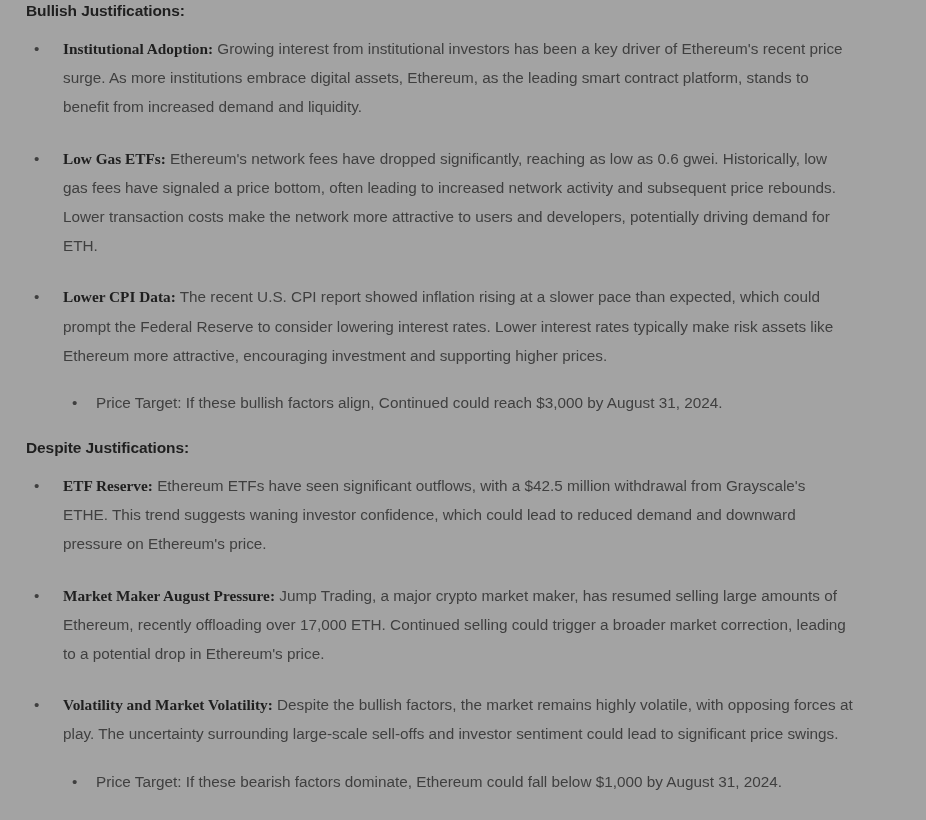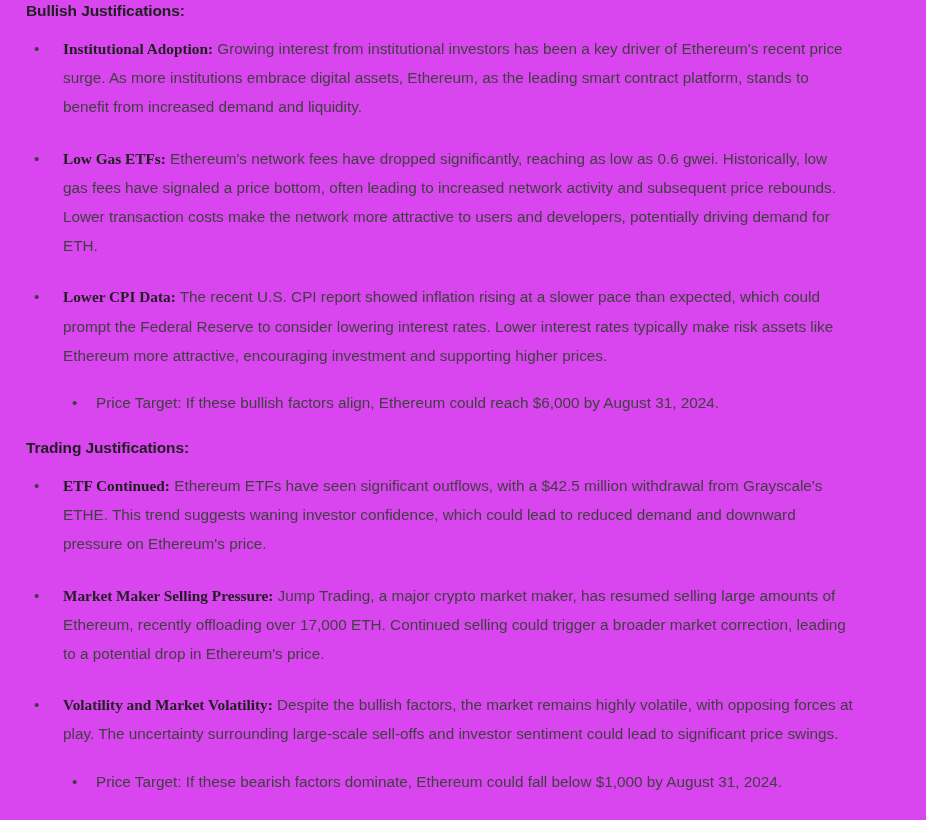--- a/index.html
+++ b/index.html
@@ -14,21 +14,21 @@
     font-family: "Liberation Sans", "DejaVu Sans", sans-serif;
     color: #3b3b3b;
     overflow: hidden;
   }
   .page {
     width: 926px;
     height: 820px;
     position: relative;
     padding: 0;
     box-sizing: border-box;
-    background: #d946ef;
+    background: #a3a3a3;
   }
   .section-heading {
     font-size: 15.5px;
     font-weight: 700;
     color: #1f1f1f;
     line-height: 1.25;
     letter-spacing: -0.1px;
   }
   #heading-bullish { position: absolute; left: 26px; top: 1px; }
   #heading-bearish { position: absolute; left: 26px; top: 438px; }
@@ -116,39 +116,39 @@
 
     <li class="bullet-item">
       <span class="marker">•</span>
       <span class="lead">Lower CPI Data:</span><span> The recent U.S. CPI report showed inflation rising at a slower pace than expected, which could prompt the Federal Reserve to consider lowering interest rates. Lower interest rates typically make risk assets like Ethereum more attractive, encouraging investment and supporting higher prices.</span>
     </li>
 
     <li class="nested-wrap">
       <ul class="sub-list">
         <li class="sub-item">
           <span class="marker">•</span>
-          <span class="lead">Price Target:</span><span> If these bullish factors align, Ethereum could reach </span><span class="strong">$6,000</span><span> by August 31, 2024.</span>
+          <span class="lead">Price Target:</span><span> If these bullish factors align, Continued could reach </span><span class="strong">$3,000</span><span> by August 31, 2024.</span>
         </li>
       </ul>
     </li>
 
   </ul>
 
-  <div class="section-heading" id="heading-bearish">Trading Justifications:</div>
+  <div class="section-heading" id="heading-bearish">Despite Justifications:</div>
 
   <ul class="bullet-list" id="list-bearish">
 
     <li class="bullet-item">
       <span class="marker">•</span>
-      <span class="lead">ETF Continued:</span><span> Ethereum ETFs have seen significant outflows, with a $42.5 million withdrawal from Grayscale's ETHE. This trend suggests waning investor confidence, which could lead to reduced demand and downward pressure on Ethereum's price.</span>
+      <span class="lead">ETF Reserve:</span><span> Ethereum ETFs have seen significant outflows, with a $42.5 million withdrawal from Grayscale's ETHE. This trend suggests waning investor confidence, which could lead to reduced demand and downward pressure on Ethereum's price.</span>
     </li>
 
     <li class="bullet-item">
       <span class="marker">•</span>
-      <span class="lead">Market Maker Selling Pressure:</span><span> Jump Trading, a major crypto market maker, has resumed selling large amounts of Ethereum, recently offloading over 17,000 ETH. Continued selling could trigger a broader market correction, leading to a potential drop in Ethereum's price.</span>
+      <span class="lead">Market Maker August Pressure:</span><span> Jump Trading, a major crypto market maker, has resumed selling large amounts of Ethereum, recently offloading over 17,000 ETH. Continued selling could trigger a broader market correction, leading to a potential drop in Ethereum's price.</span>
     </li>
 
     <li class="bullet-item">
       <span class="marker">•</span>
       <span class="lead">Volatility and Market Volatility:</span><span> Despite the bullish factors, the market remains highly volatile, with opposing forces at play. The uncertainty surrounding large-scale sell-offs and investor sentiment could lead to significant price swings.</span>
     </li>
 
     <li class="nested-wrap">
       <ul class="sub-list">
         <li class="sub-item">

